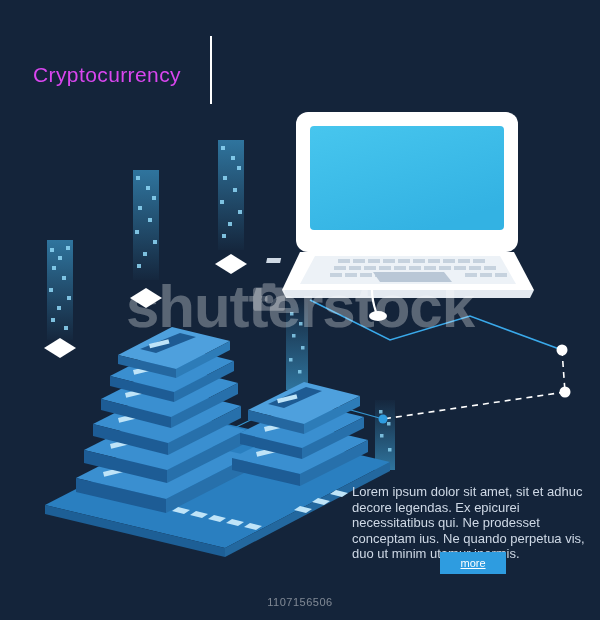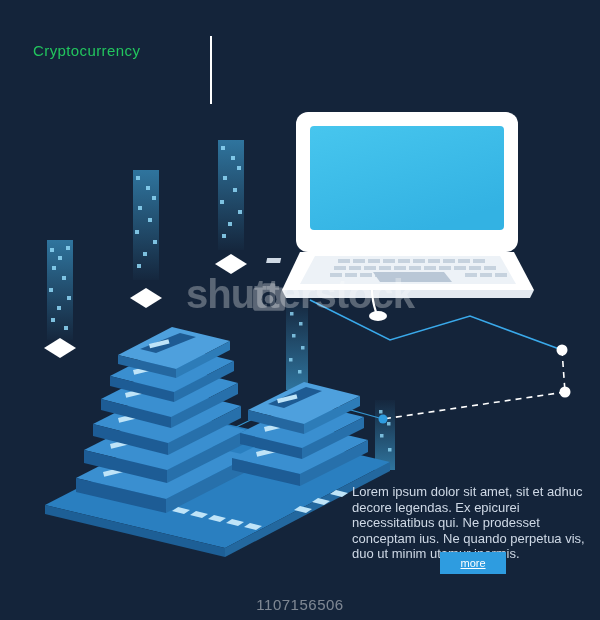--- a/index.html
+++ b/index.html
@@ -17,25 +17,26 @@
     background: #14243a;
     overflow: hidden;
   }
   
   .title-wrap {
     position: absolute;
     left: 33px; top: 38px;
     width: 200px;
   }
   .title-main {
-    color: #22c55e;
-    font-size: 15px;
+    color: #d946ef;
+    font-size: 21px;
     letter-spacing: 0.4px;
     line-height: 26px;
     font-weight: normal;
+    margin-top: 24px;
   }
   .title-sub {
     color: #3aa9ea;
     font-size: 16px;
     letter-spacing: 1.6px;
     line-height: 22px;
     margin-top: 4px;
     font-weight: normal;
   }
   .title-rule {
@@ -73,33 +74,33 @@
     text-decoration: underline;
   }
 
   
   .wm {
     position: absolute;
     left: 0; top: 272px;
     width: 600px;
     text-align: center;
     color: rgba(255,255,255,0.30);
-    font-size: 40px;
+    font-size: 60px;
     font-weight: bold;
     letter-spacing: -1px;
     pointer-events: none;
     user-select: none;
   }
   .wm-sub {
     position: absolute;
     left: 0; top: 596px;
     width: 600px;
     text-align: center;
     color: rgba(255,255,255,0.45);
-    font-size: 15px;
+    font-size: 11px;
     letter-spacing: 0.5px;
     pointer-events: none;
     user-select: none;
   }
   .wm-logo {
     position: absolute;
     left: 252px; top: 280px;
     width: 34px; height: 34px;
     opacity: 0.30;
     pointer-events: none;

